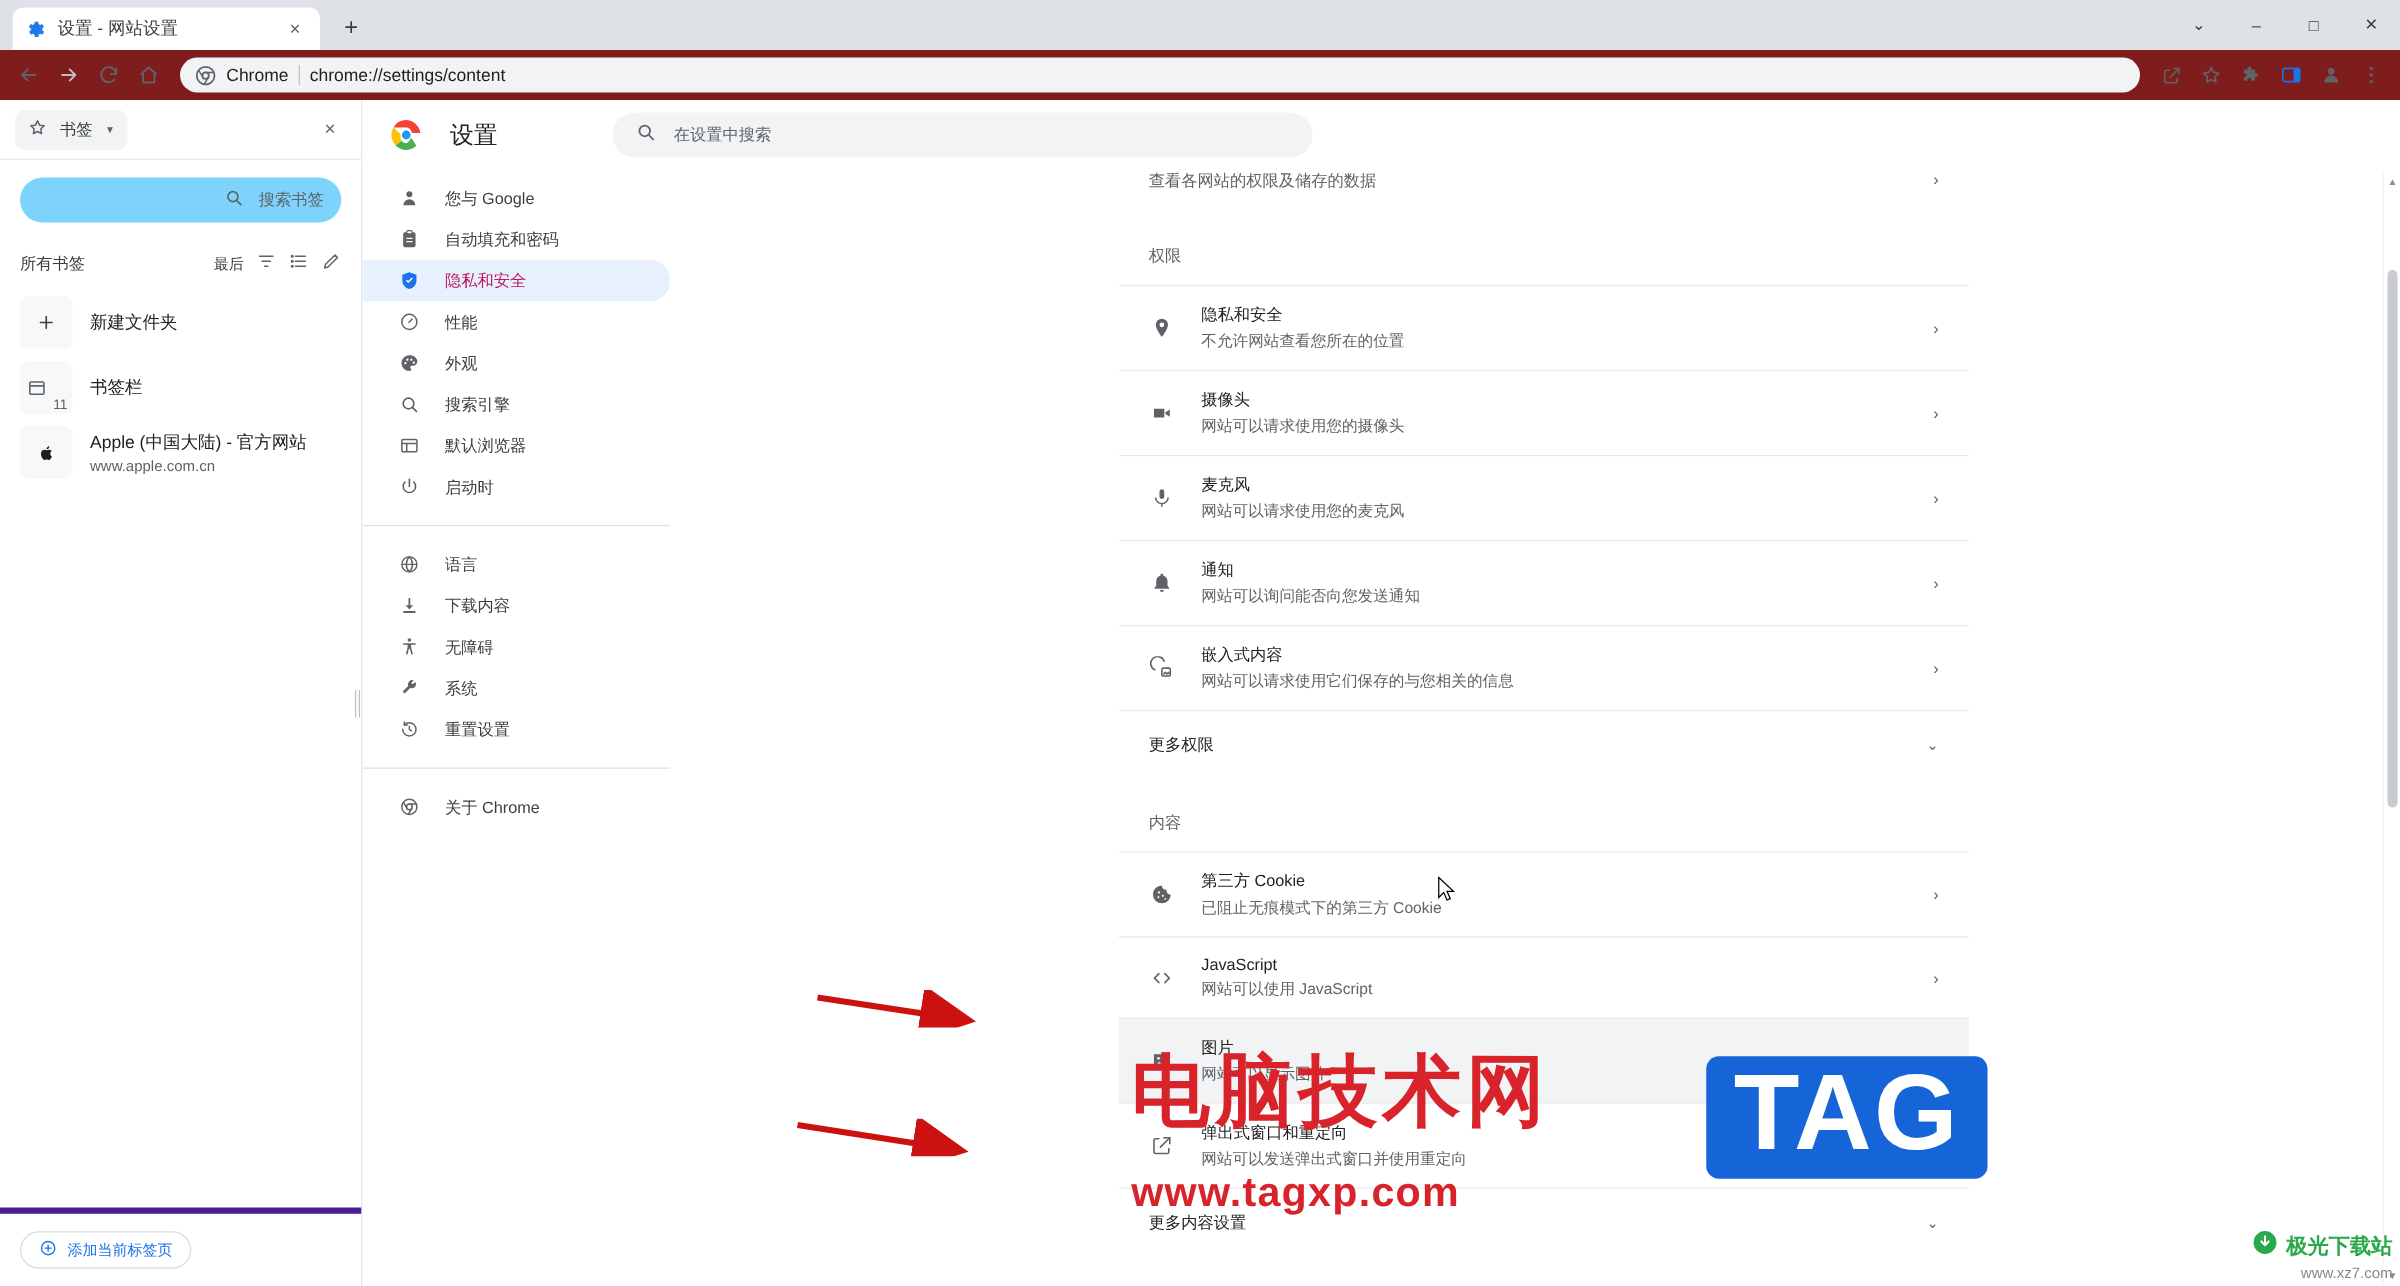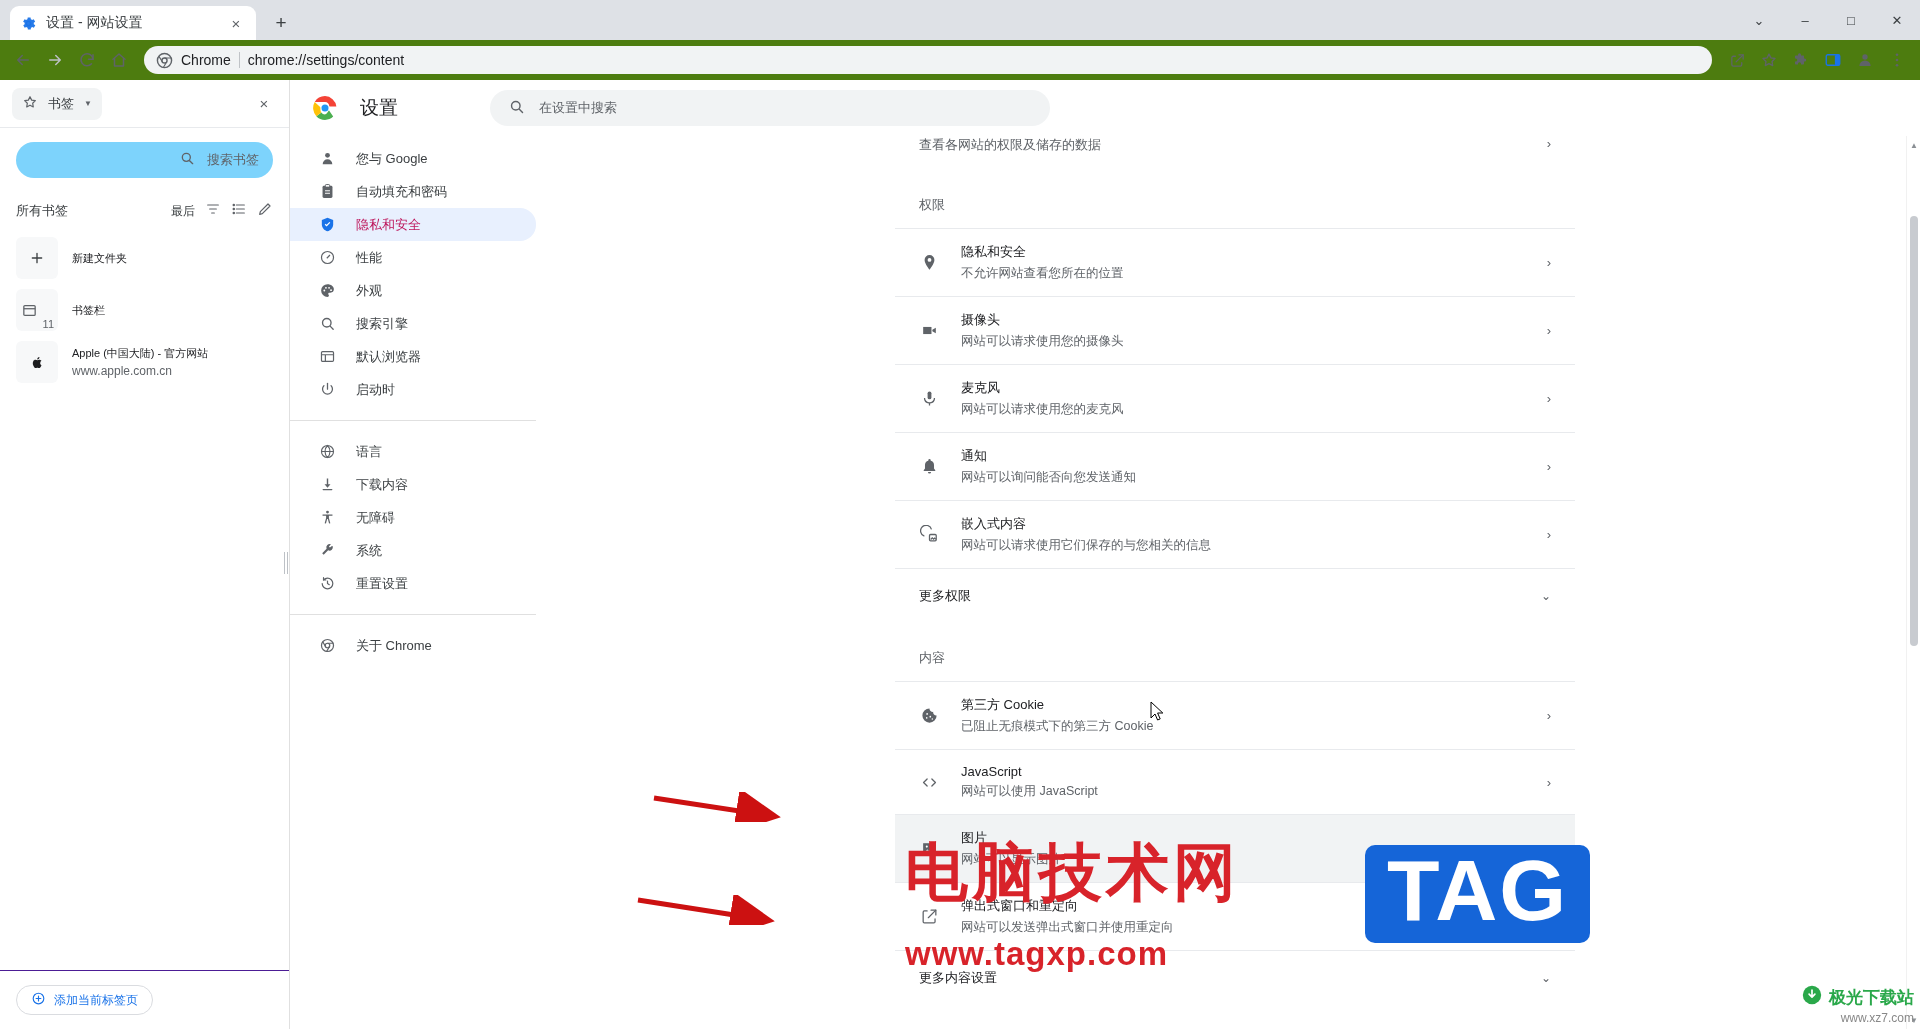--- a/index.html
+++ b/index.html
@@ -39,21 +39,21 @@
   .wincontrols {
     position: absolute; right: 0; top: 0; height: 40px; display: flex; align-items: center;
   }
   .wincontrol {
     width: 46px; height: 40px; display: flex; align-items: center; justify-content: center;
     color: #3c4043; font-size: 13px;
   }
 
   
   .toolbar {
-    height: 40px; background: #4d7c0f; display: flex; align-items: center;
+    height: 40px; background: #7f1d1d; display: flex; align-items: center;
     padding: 0 8px; gap: 2px;
   }
   .tb-btn {
     width: 30px; height: 30px; border-radius: 50%; display: flex;
     align-items: center; justify-content: center; color: #5f6368; flex: none;
   }
   .omnibox {
     flex: 1; height: 28px; background: #f1f3f4; border-radius: 16px;
     display: flex; align-items: center; padding: 0 12px; margin: 0 8px;
     font-size: 14px; color: #202124; gap: 8px;
@@ -102,25 +102,25 @@
     width: 42px; height: 42px; background: #f7f8f9; border-radius: 6px;
     display: flex; align-items: center; justify-content: center; flex: none;
     position: relative; color: #5f6368;
   }
   .sp-thumb .count {
     position: absolute; right: 4px; bottom: 1px; font-size: 11px; color: #5f6368;
   }
   .sp-thumb.folder-thumb { flex-direction: column; align-items: flex-start; padding: 4px 5px; }
   .sp-item-text { display: flex; flex-direction: column; overflow: hidden; }
   .sp-item-title {
-    font-size: 11px; color: #202124; white-space: nowrap; overflow: hidden; text-overflow: ellipsis;
+    font-size: 14px; color: #202124; white-space: nowrap; overflow: hidden; text-overflow: ellipsis;
   }
   .sp-item-sub { font-size: 12px; color: #5f6368; margin-top: 3px; }
   .sp-footer {
-    margin-top: auto; padding: 14px 16px; border-top: 1px solid #4c1d95;
+    margin-top: auto; padding: 14px 16px; border-top: 5px solid #4c1d95;
   }
   .sp-addbtn {
     display: inline-flex; align-items: center; gap: 8px; height: 30px;
     border: 1px solid #dadce0; border-radius: 16px; padding: 0 14px;
     font-size: 12px; color: #1a73e8;
   }
 
   
   .drag-handle {
     position: absolute; left: 284px; top: 472px; width: 4px; height: 22px;

